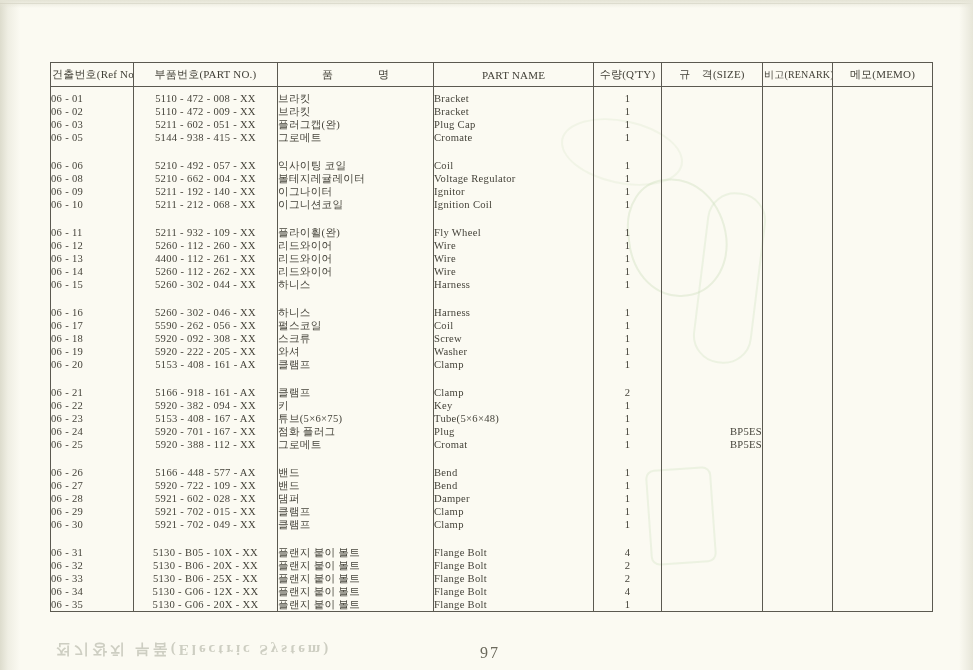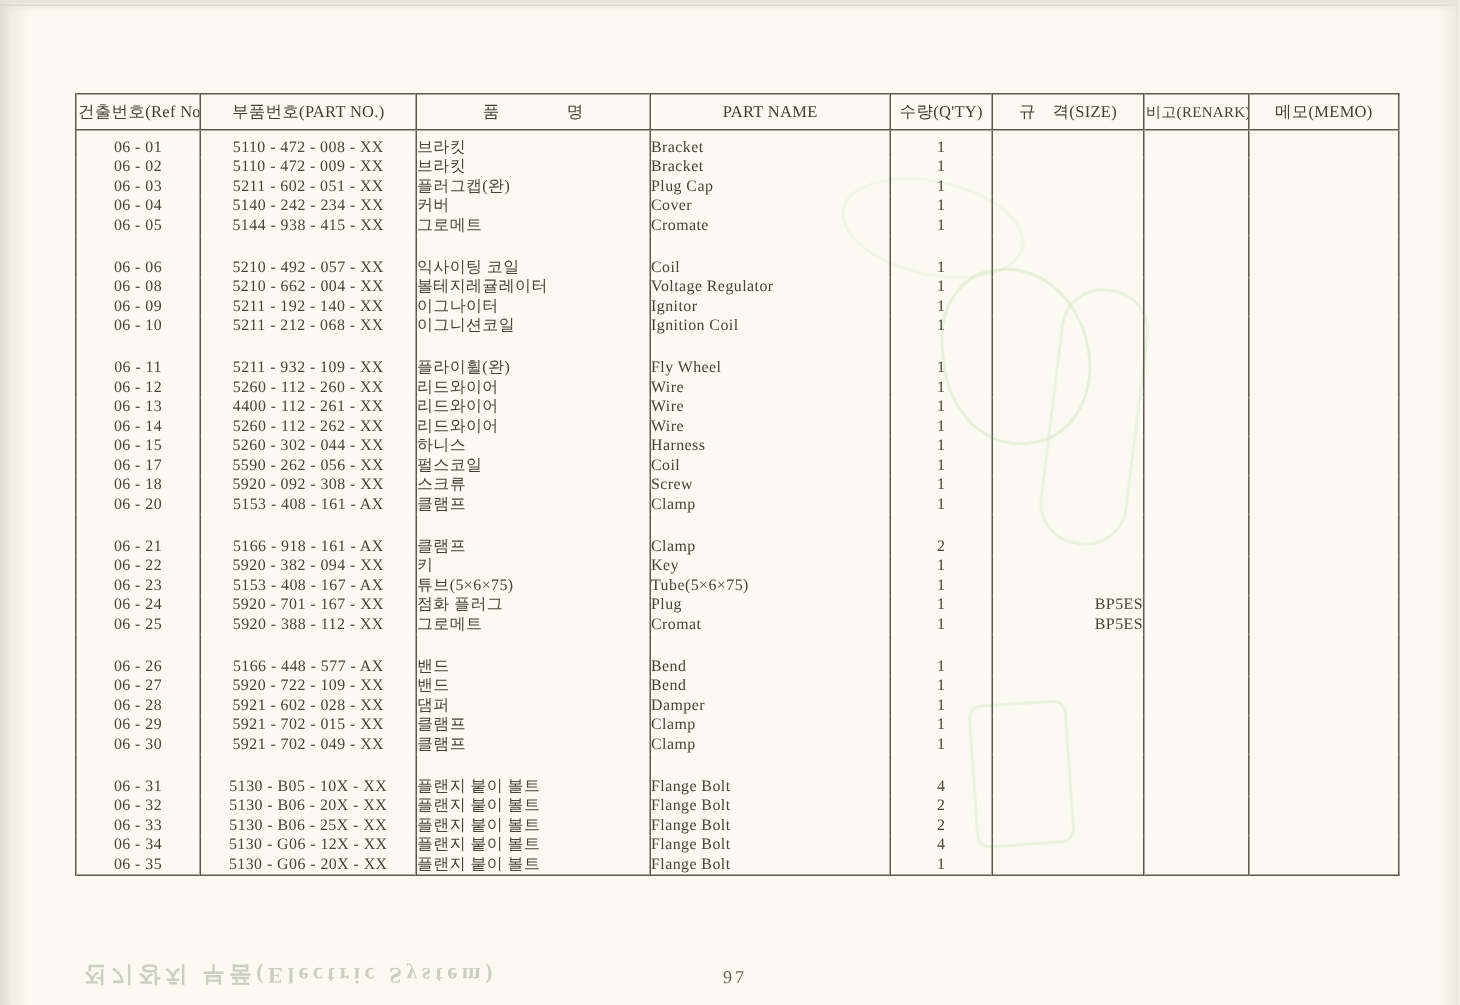--- a/index.html
+++ b/index.html
@@ -50,33 +50,33 @@
     border-bottom:1px solid #5b5950;
     font-weight:normal; font-size:11px; letter-spacing:.2px;
     height:21px; white-space:nowrap; overflow:hidden;
     color:#403e35;
   }
   table.parts td {
     font-size:10.6px; line-height:13px; letter-spacing:.3px;
     padding:0; white-space:nowrap; overflow:hidden;
     color:#45433a;
   }
-  td.col-ref      { text-align:center; }
+  td.col-ref      { text-align:left; }
   td.col-part_no  { text-align:center;margin-top:19px; }
   td.col-name_kr  { text-align:left; padding-left:11px; }
   td.col-part_name{ text-align:left; padding-left:9px;  }
   td.col-qty      { text-align:center; }
   td.col-size     { text-align:right; padding-left:20px; letter-spacing:.6px; }
   td.col-remark, td.col-memo { text-align:left; }
   tbody tr:first-child td { padding-top:5px; }
   tbody tr.group-start td { padding-top:15px;font-family:Liberation Serif, serif; }
 
   .page-number {
     position:absolute; left:470px; top:644px; width:40px;
-    text-align:center; font-size:12px; letter-spacing:2px;
+    text-align:center; font-size:16px; letter-spacing:2px;
     color:#6b695c; z-index:1;
   }
   .bleed-text {
     position:absolute; left:56px; top:637px; width:330px; height:22px; z-index:0;
     transform:scaleY(-1);
     font-size:15px; letter-spacing:3px; font-weight:bold;
     color:#a9ab9b; opacity:.55; filter:blur(.4px);
     white-space:nowrap;
   }
 </style>
@@ -144,30 +144,20 @@
           <td class="col-ref">06 - 03</td>
           <td class="col-part_no">5211 - 602 - 051 - XX</td>
           <td class="col-name_kr">플러그캡(완)</td>
           <td class="col-part_name">Plug Cap</td>
           <td class="col-qty">1</td>
           <td class="col-size"></td>
           <td class="col-remark"></td>
           <td class="col-memo"></td>
         </tr>
         <tr>
-          <td class="col-ref">06 - 04</td>
-          <td class="col-part_no">5140 - 242 - 234 - XX</td>
-          <td class="col-name_kr">커버</td>
-          <td class="col-part_name">Cover</td>
-          <td class="col-qty">1</td>
-          <td class="col-size"></td>
-          <td class="col-remark"></td>
-          <td class="col-memo"></td>
-        </tr>
-        <tr>
           <td class="col-ref">06 - 05</td>
           <td class="col-part_no">5144 - 938 - 415 - XX</td>
           <td class="col-name_kr">그로메트</td>
           <td class="col-part_name">Cromate</td>
           <td class="col-qty">1</td>
           <td class="col-size"></td>
           <td class="col-remark"></td>
           <td class="col-memo"></td>
         </tr>
         <tr class="group-start">
@@ -253,35 +243,55 @@
         <tr>
           <td class="col-ref">06 - 15</td>
           <td class="col-part_no">5260 - 302 - 044 - XX</td>
           <td class="col-name_kr">하니스</td>
           <td class="col-part_name">Harness</td>
           <td class="col-qty">1</td>
           <td class="col-size"></td>
           <td class="col-remark"></td>
           <td class="col-memo"></td>
         </tr>
+        <tr class="group-start">
+          <td class="col-ref">06 - 16</td>
+          <td class="col-part_no">5260 - 302 - 046 - XX</td>
+          <td class="col-name_kr">하니스</td>
+          <td class="col-part_name">Harness</td>
+          <td class="col-qty">1</td>
+          <td class="col-size"></td>
+          <td class="col-remark"></td>
+          <td class="col-memo"></td>
+        </tr>
         <tr>
           <td class="col-ref">06 - 17</td>
           <td class="col-part_no">5590 - 262 - 056 - XX</td>
           <td class="col-name_kr">펄스코일</td>
           <td class="col-part_name">Coil</td>
           <td class="col-qty">1</td>
           <td class="col-size"></td>
           <td class="col-remark"></td>
           <td class="col-memo"></td>
         </tr>
         <tr>
           <td class="col-ref">06 - 18</td>
           <td class="col-part_no">5920 - 092 - 308 - XX</td>
           <td class="col-name_kr">스크류</td>
           <td class="col-part_name">Screw</td>
+          <td class="col-qty">1</td>
+          <td class="col-size"></td>
+          <td class="col-remark"></td>
+          <td class="col-memo"></td>
+        </tr>
+        <tr>
+          <td class="col-ref">06 - 19</td>
+          <td class="col-part_no">5920 - 222 - 205 - XX</td>
+          <td class="col-name_kr">와셔</td>
+          <td class="col-part_name">Washer</td>
           <td class="col-qty">1</td>
           <td class="col-size"></td>
           <td class="col-remark"></td>
           <td class="col-memo"></td>
         </tr>
         <tr>
           <td class="col-ref">06 - 20</td>
           <td class="col-part_no">5153 - 408 - 161 - AX</td>
           <td class="col-name_kr">클램프</td>
           <td class="col-part_name">Clamp</td>
@@ -307,21 +317,21 @@
           <td class="col-part_name">Key</td>
           <td class="col-qty">1</td>
           <td class="col-size"></td>
           <td class="col-remark"></td>
           <td class="col-memo"></td>
         </tr>
         <tr>
           <td class="col-ref">06 - 23</td>
           <td class="col-part_no">5153 - 408 - 167 - AX</td>
           <td class="col-name_kr">튜브(5×6×75)</td>
-          <td class="col-part_name">Tube(5×6×75)</td>
+          <td class="col-part_name">Tube(5×6×48)</td>
           <td class="col-qty">1</td>
           <td class="col-size"></td>
           <td class="col-remark"></td>
           <td class="col-memo"></td>
         </tr>
         <tr>
           <td class="col-ref">06 - 24</td>
           <td class="col-part_no">5920 - 701 - 167 - XX</td>
           <td class="col-name_kr">점화 플러그</td>
           <td class="col-part_name">Plug</td>

